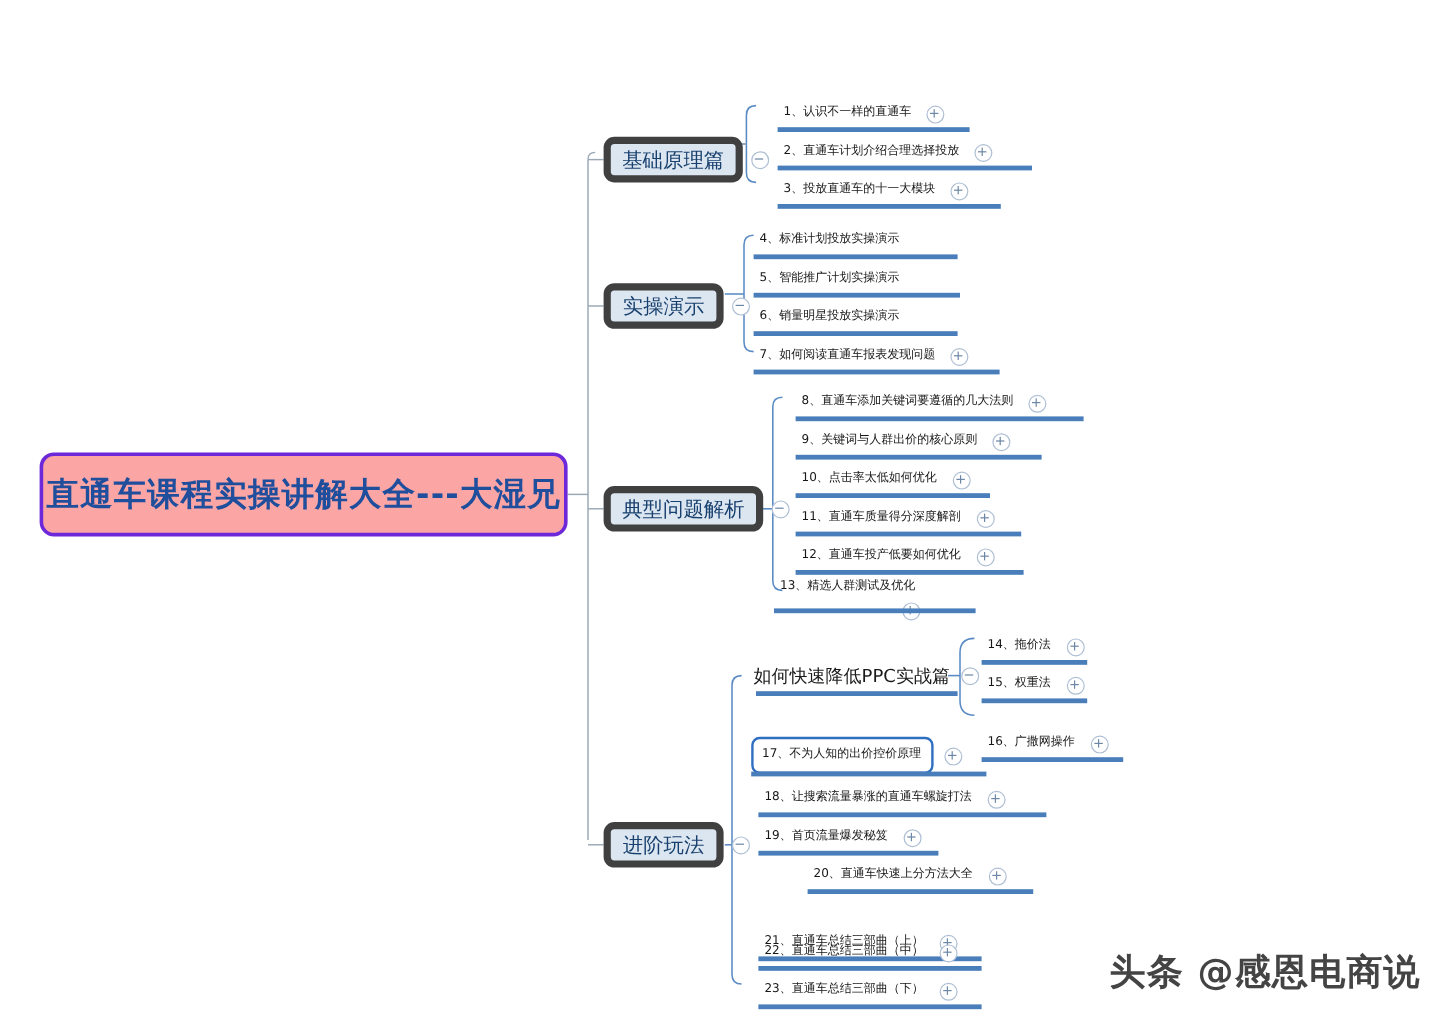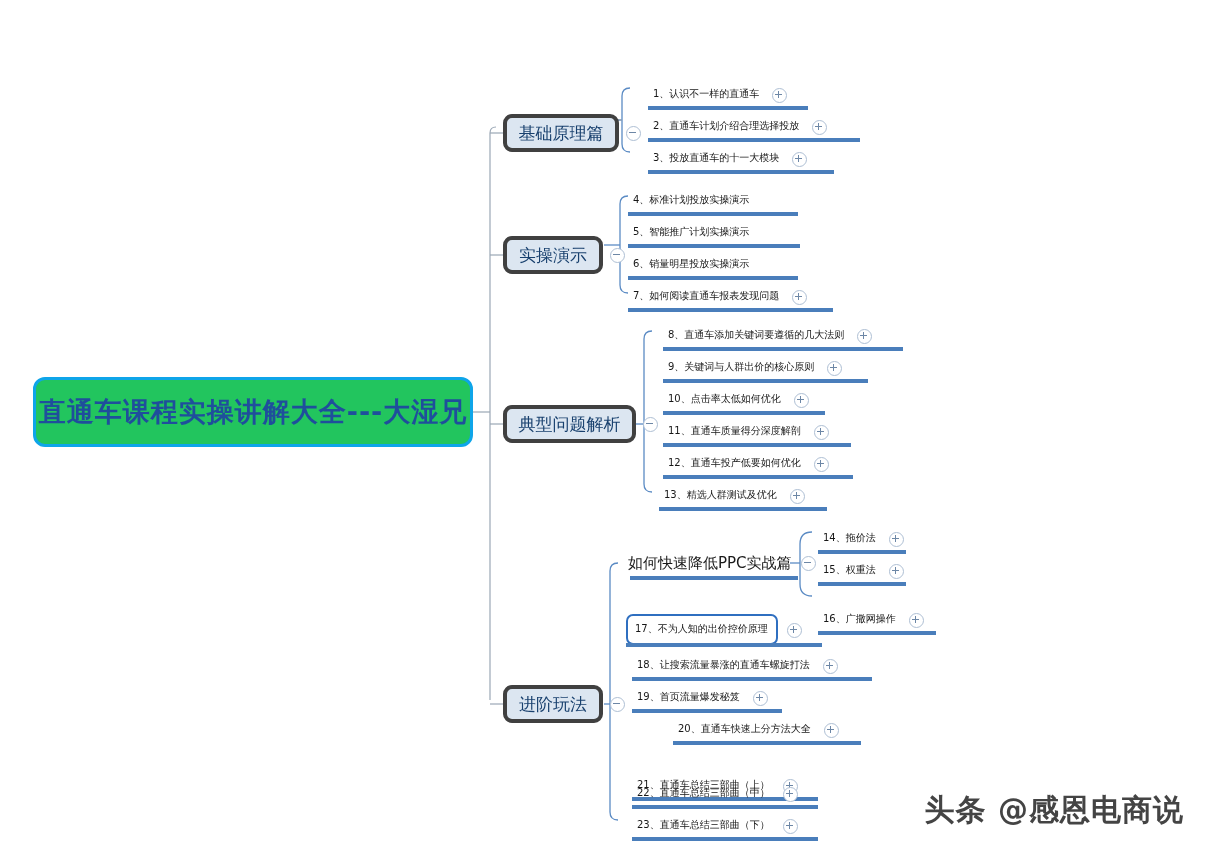--- a/index.html
+++ b/index.html
@@ -30,40 +30,40 @@
   }
 
   
   .root-node {
     position: absolute;
     left: 33px;
     top: 377px;
     width: 440px;
     height: 70px;
     box-sizing: border-box;
-    border: 3px solid #0ea5e9;
+    border: 3px solid #6d28d9;
     border-radius: 12px;
-    background: #22c55e;
+    background: #fca5a5;
     display: flex;
     align-items: center;
     justify-content: center;
   }
   .root-label {
     font-size: 27px;
     font-weight: bold;
     color: #1f4e9c;
     letter-spacing: 1px;
     white-space: nowrap;
   }
 
   
   .branch-node {
     position: absolute;
     box-sizing: border-box;
-    border: 4px solid #404040;
+    border: 6px solid #404040;
     border-radius: 9px;
     background: #dce6f1;
     display: flex;
     align-items: center;
     justify-content: center;
     height: 38px;
   }
   .branch-label {
     font-size: 17px;
     color: #18406e;
@@ -286,21 +286,21 @@
   <div class="leaf" style="left:663px; top:414px;">
     <span class="leaf-text">11、直通车质量得分深度解剖</span>
     <span class="toggle plus"></span>
     <span class="leaf-underline" style="width:188px;"></span>
   </div>
   <div class="leaf" style="left:663px; top:446px;">
     <span class="leaf-text">12、直通车投产低要如何优化</span>
     <span class="toggle plus"></span>
     <span class="leaf-underline" style="width:190px;"></span>
   </div>
-  <div class="leaf" style="left:659px; top:478px;">
+  <div class="leaf" style="left:645px; top:478px;flex-direction:column;">
     <span class="leaf-text">13、精选人群测试及优化</span>
     <span class="toggle plus"></span>
     <span class="leaf-underline" style="width:168px;"></span>
   </div>
 
   <div class="branch-node" style="left:503px; top:685px; width:100px;">
     <span class="branch-label">进阶玩法</span>
   </div>
   <span class="toggle node-toggle" style="left:610px; top:697px;"></span>
 

